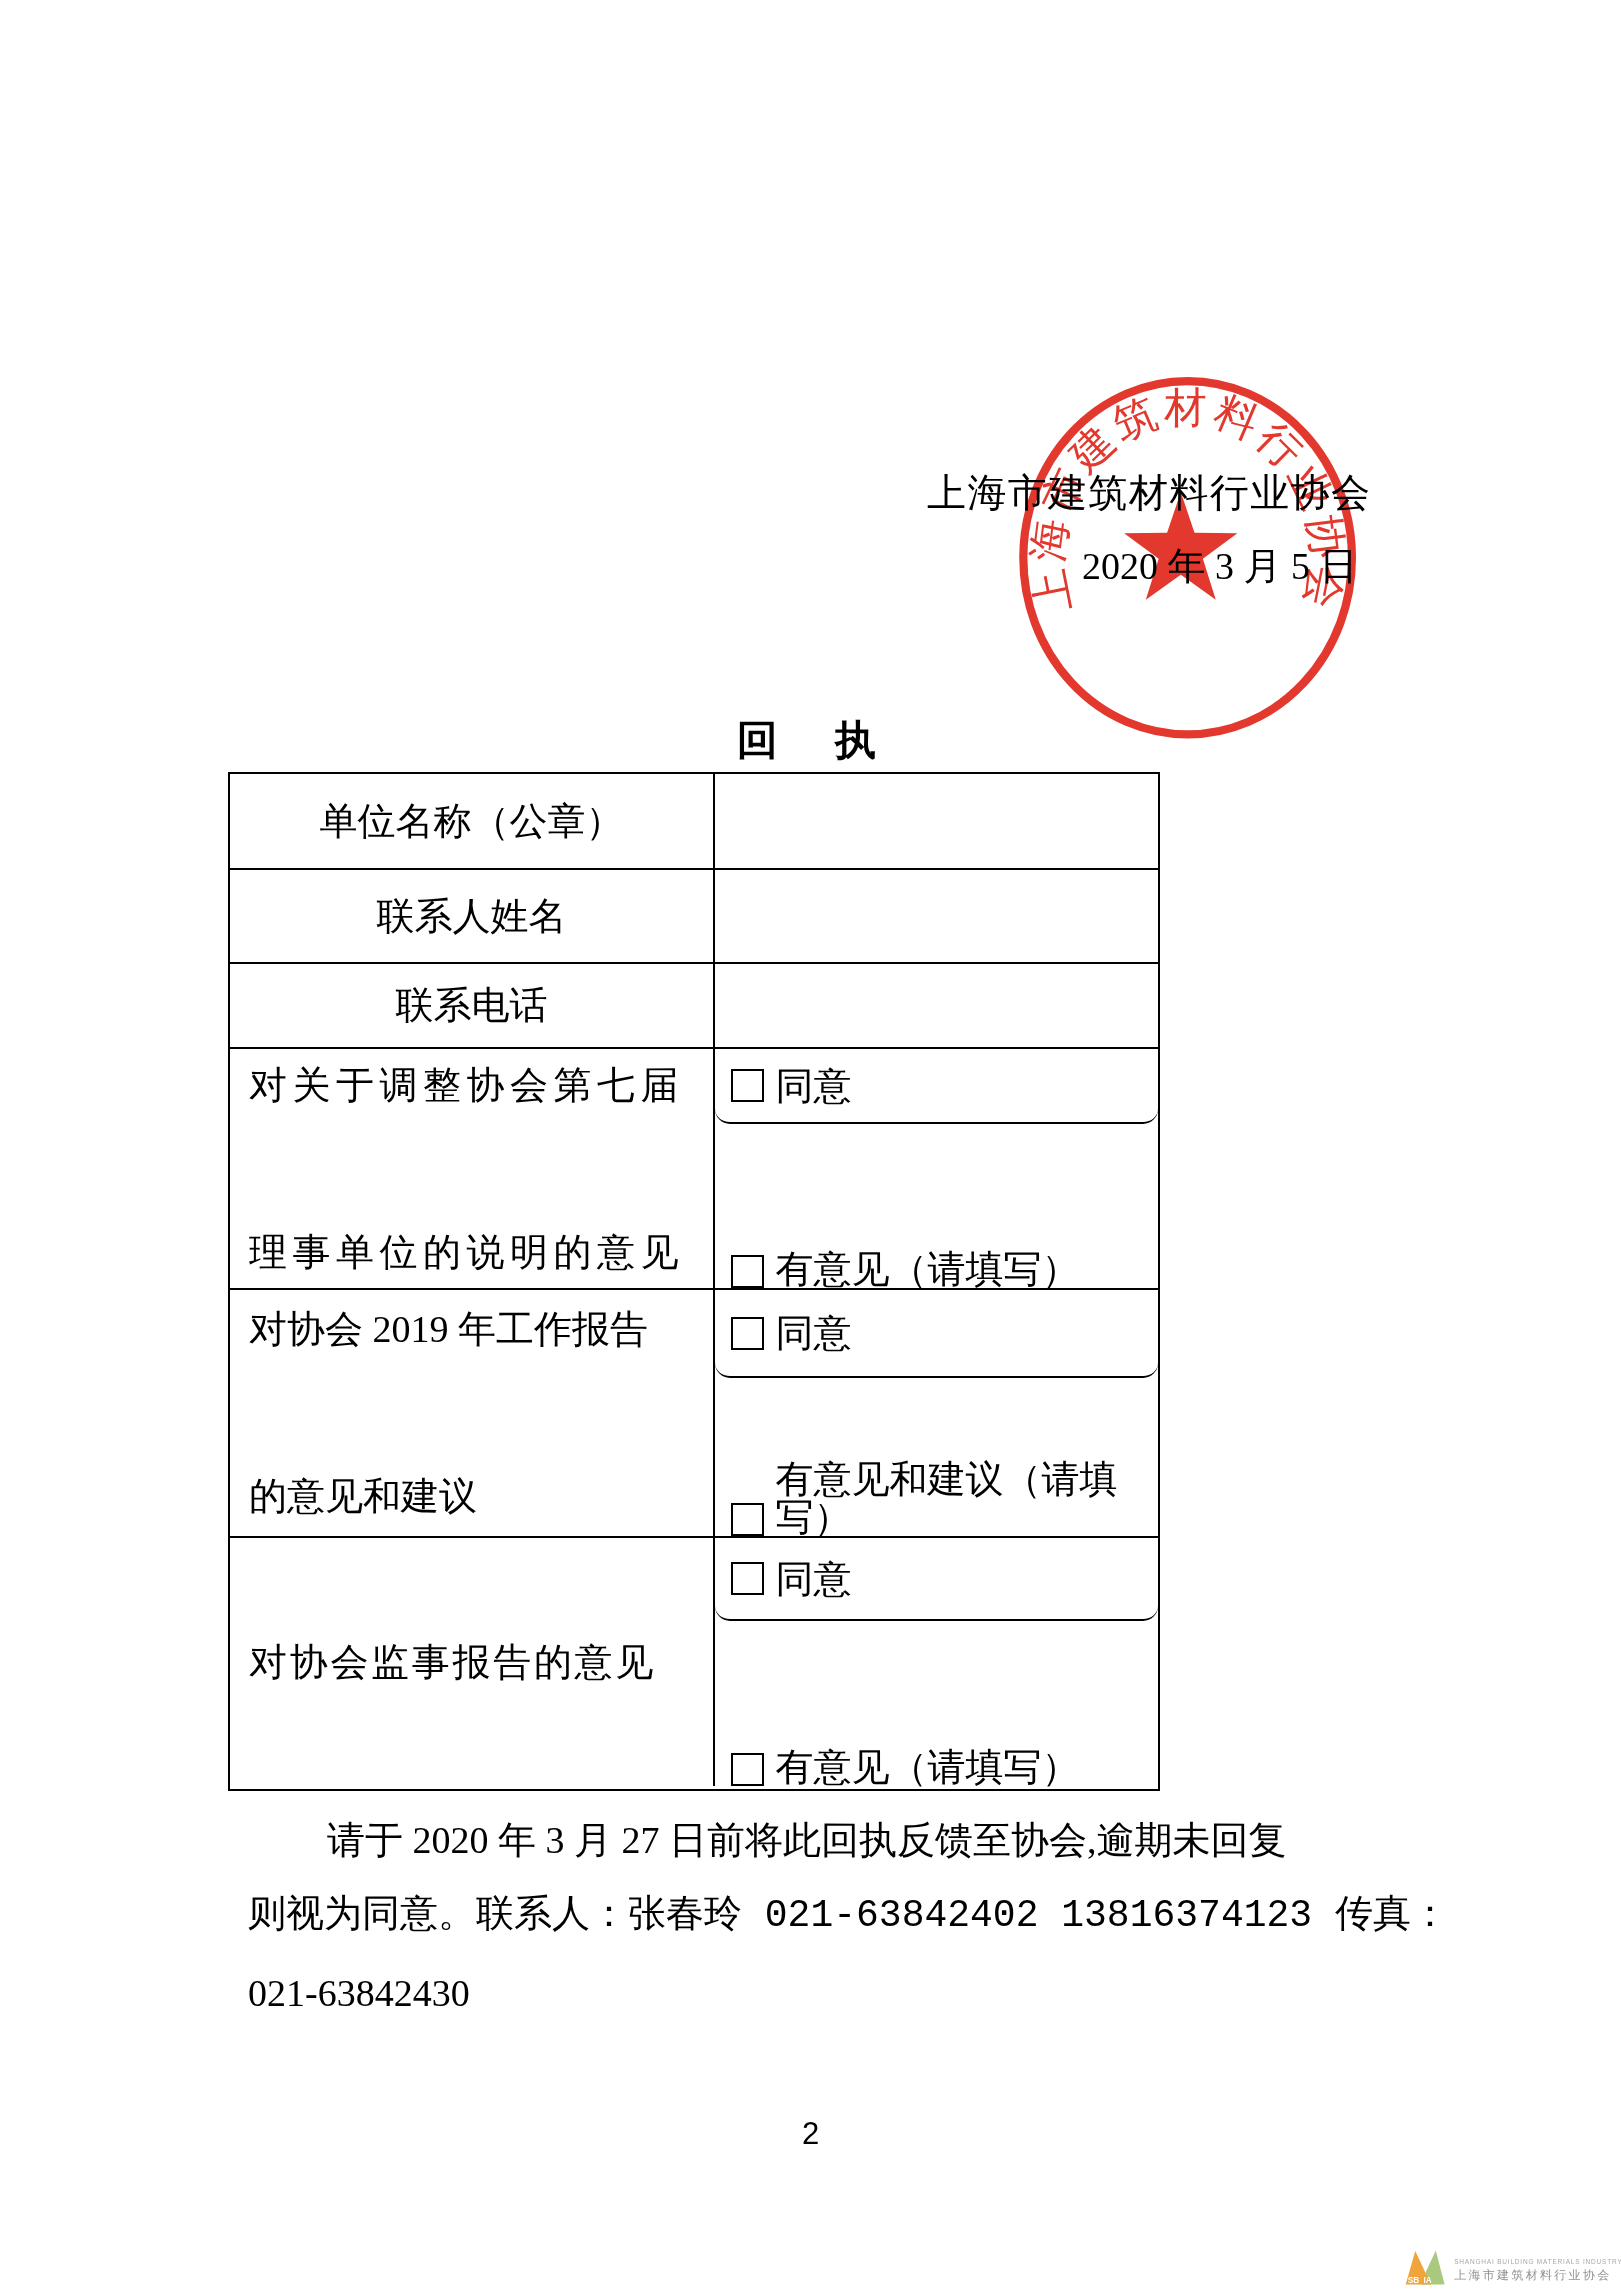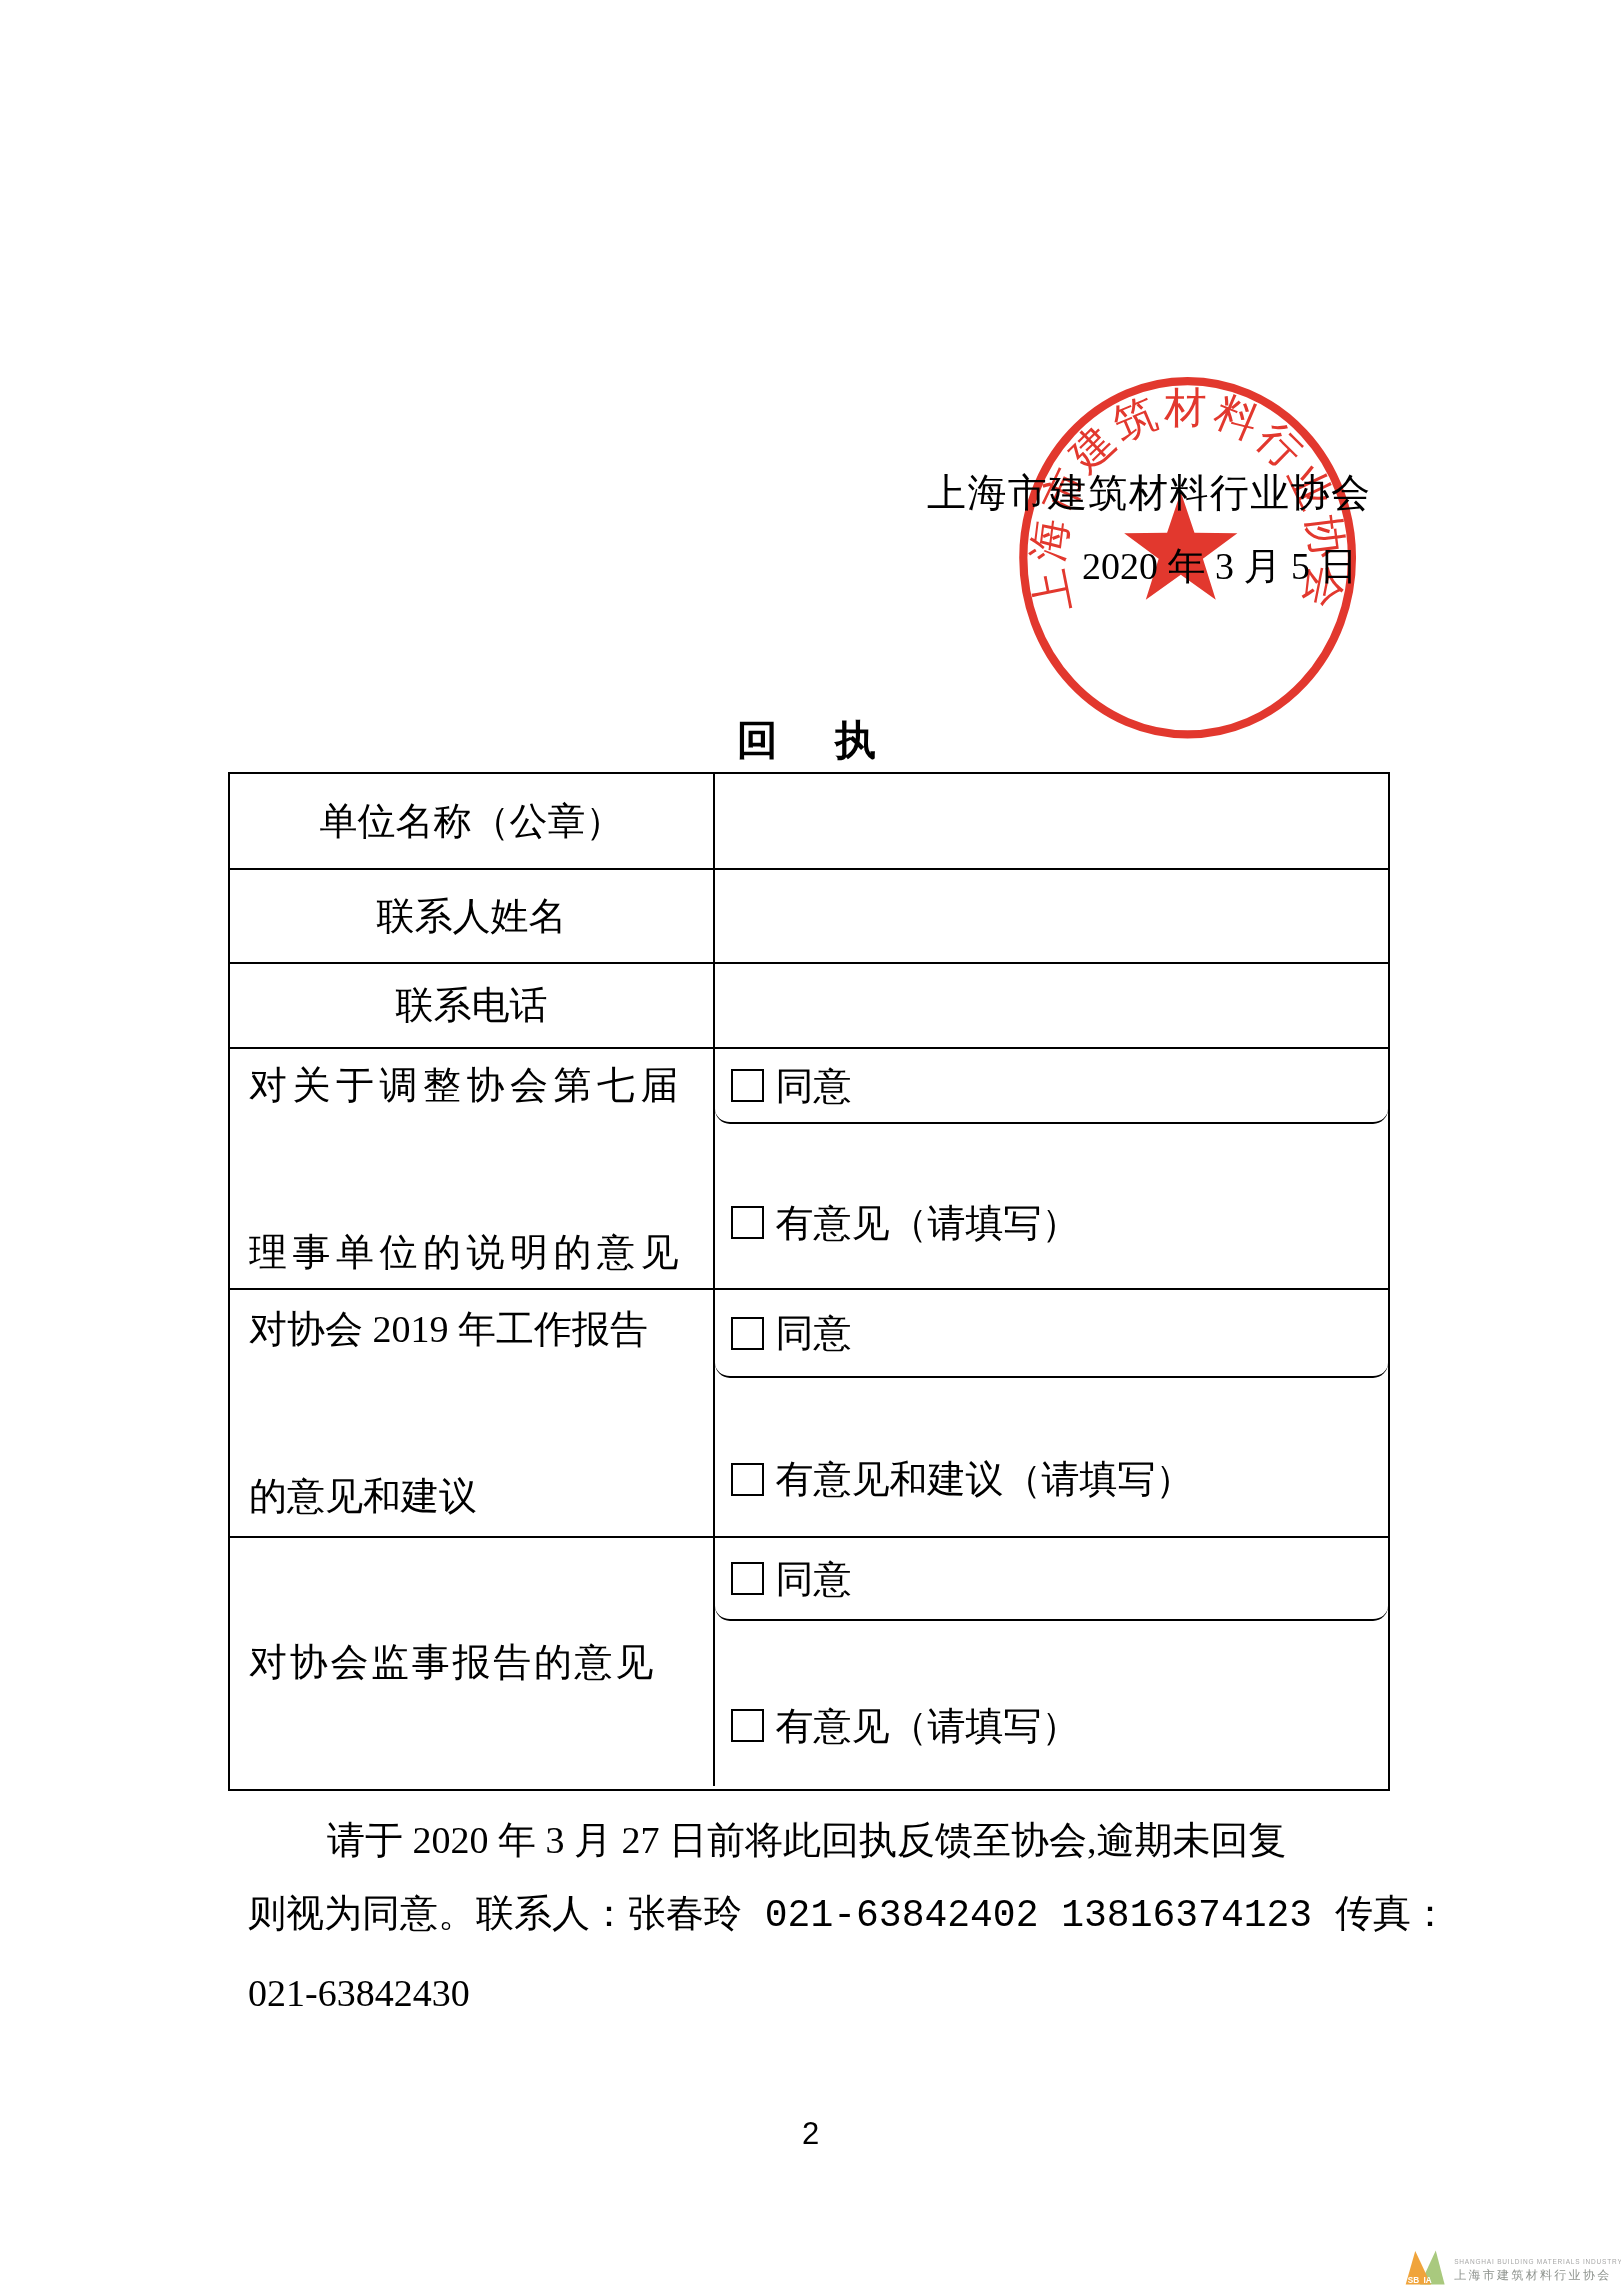--- a/index.html
+++ b/index.html
@@ -9,32 +9,32 @@
 
   #heading{left:327px;top:233px;font-size:39px;}
 
   #stamp{left:1011px;top:366px;z-index:1;}
   #sig-org{left:927px;top:473px;font-size:39px;letter-spacing:1.4px;z-index:2;}
   #sig-date{left:1082px;top:547px;font-size:38px;z-index:2;}
 
   #receipt-title{left:0;top:720px;width:1621px;text-align:center;
                  font-size:41px;font-weight:bold;letter-spacing:8.2px;}
 
-  .tbl{position:absolute;left:228px;top:772px;width:1162px;height:1019px;
+  .tbl{position:absolute;left:228px;top:772px;width:932px;height:1019px;
        border:2.7px solid #000;box-sizing:border-box;font-size:38px;z-index:2;background:transparent;}
   .tr{display:flex;box-sizing:border-box;border-top:2.7px solid #000;}
   .tr.first{border-top:none;}
   .tl{width:485px;box-sizing:border-box;border-right:2.7px solid #000;
       display:flex;flex-direction:column;justify-content:center;}
   .tl.center{align-items:center;}
   .tl.padded{padding-left:19px;align-items:flex-start;row-gap:116px;}
   .tr-right{flex:1;display:flex;flex-direction:column;box-sizing:border-box;}
   .sub{box-sizing:border-box;display:flex;align-items:center;padding-left:16.4px;}
   .sub.divided{border-bottom:2.7px solid #000;border-radius:15px;}
-  .sub.top{align-items:center;}
+  .sub.top{align-items:flex-end;}
   .cb{display:inline-block;width:29px;height:29px;border:2.7px solid #000;
       margin-right:11px;flex-shrink:0;}
   .opt{line-height:1;}
 
   .ls8{letter-spacing:5.5px;}
   .ls4{letter-spacing:2.7px;}
 
   #note1{left:327px;top:1821px;font-size:38px;}
   #note2{left:248px;top:1897px;font-size:38px;font-family:Liberation Mono, monospace;}
   #note3{left:248px;top:1974px;font-size:38px;}

